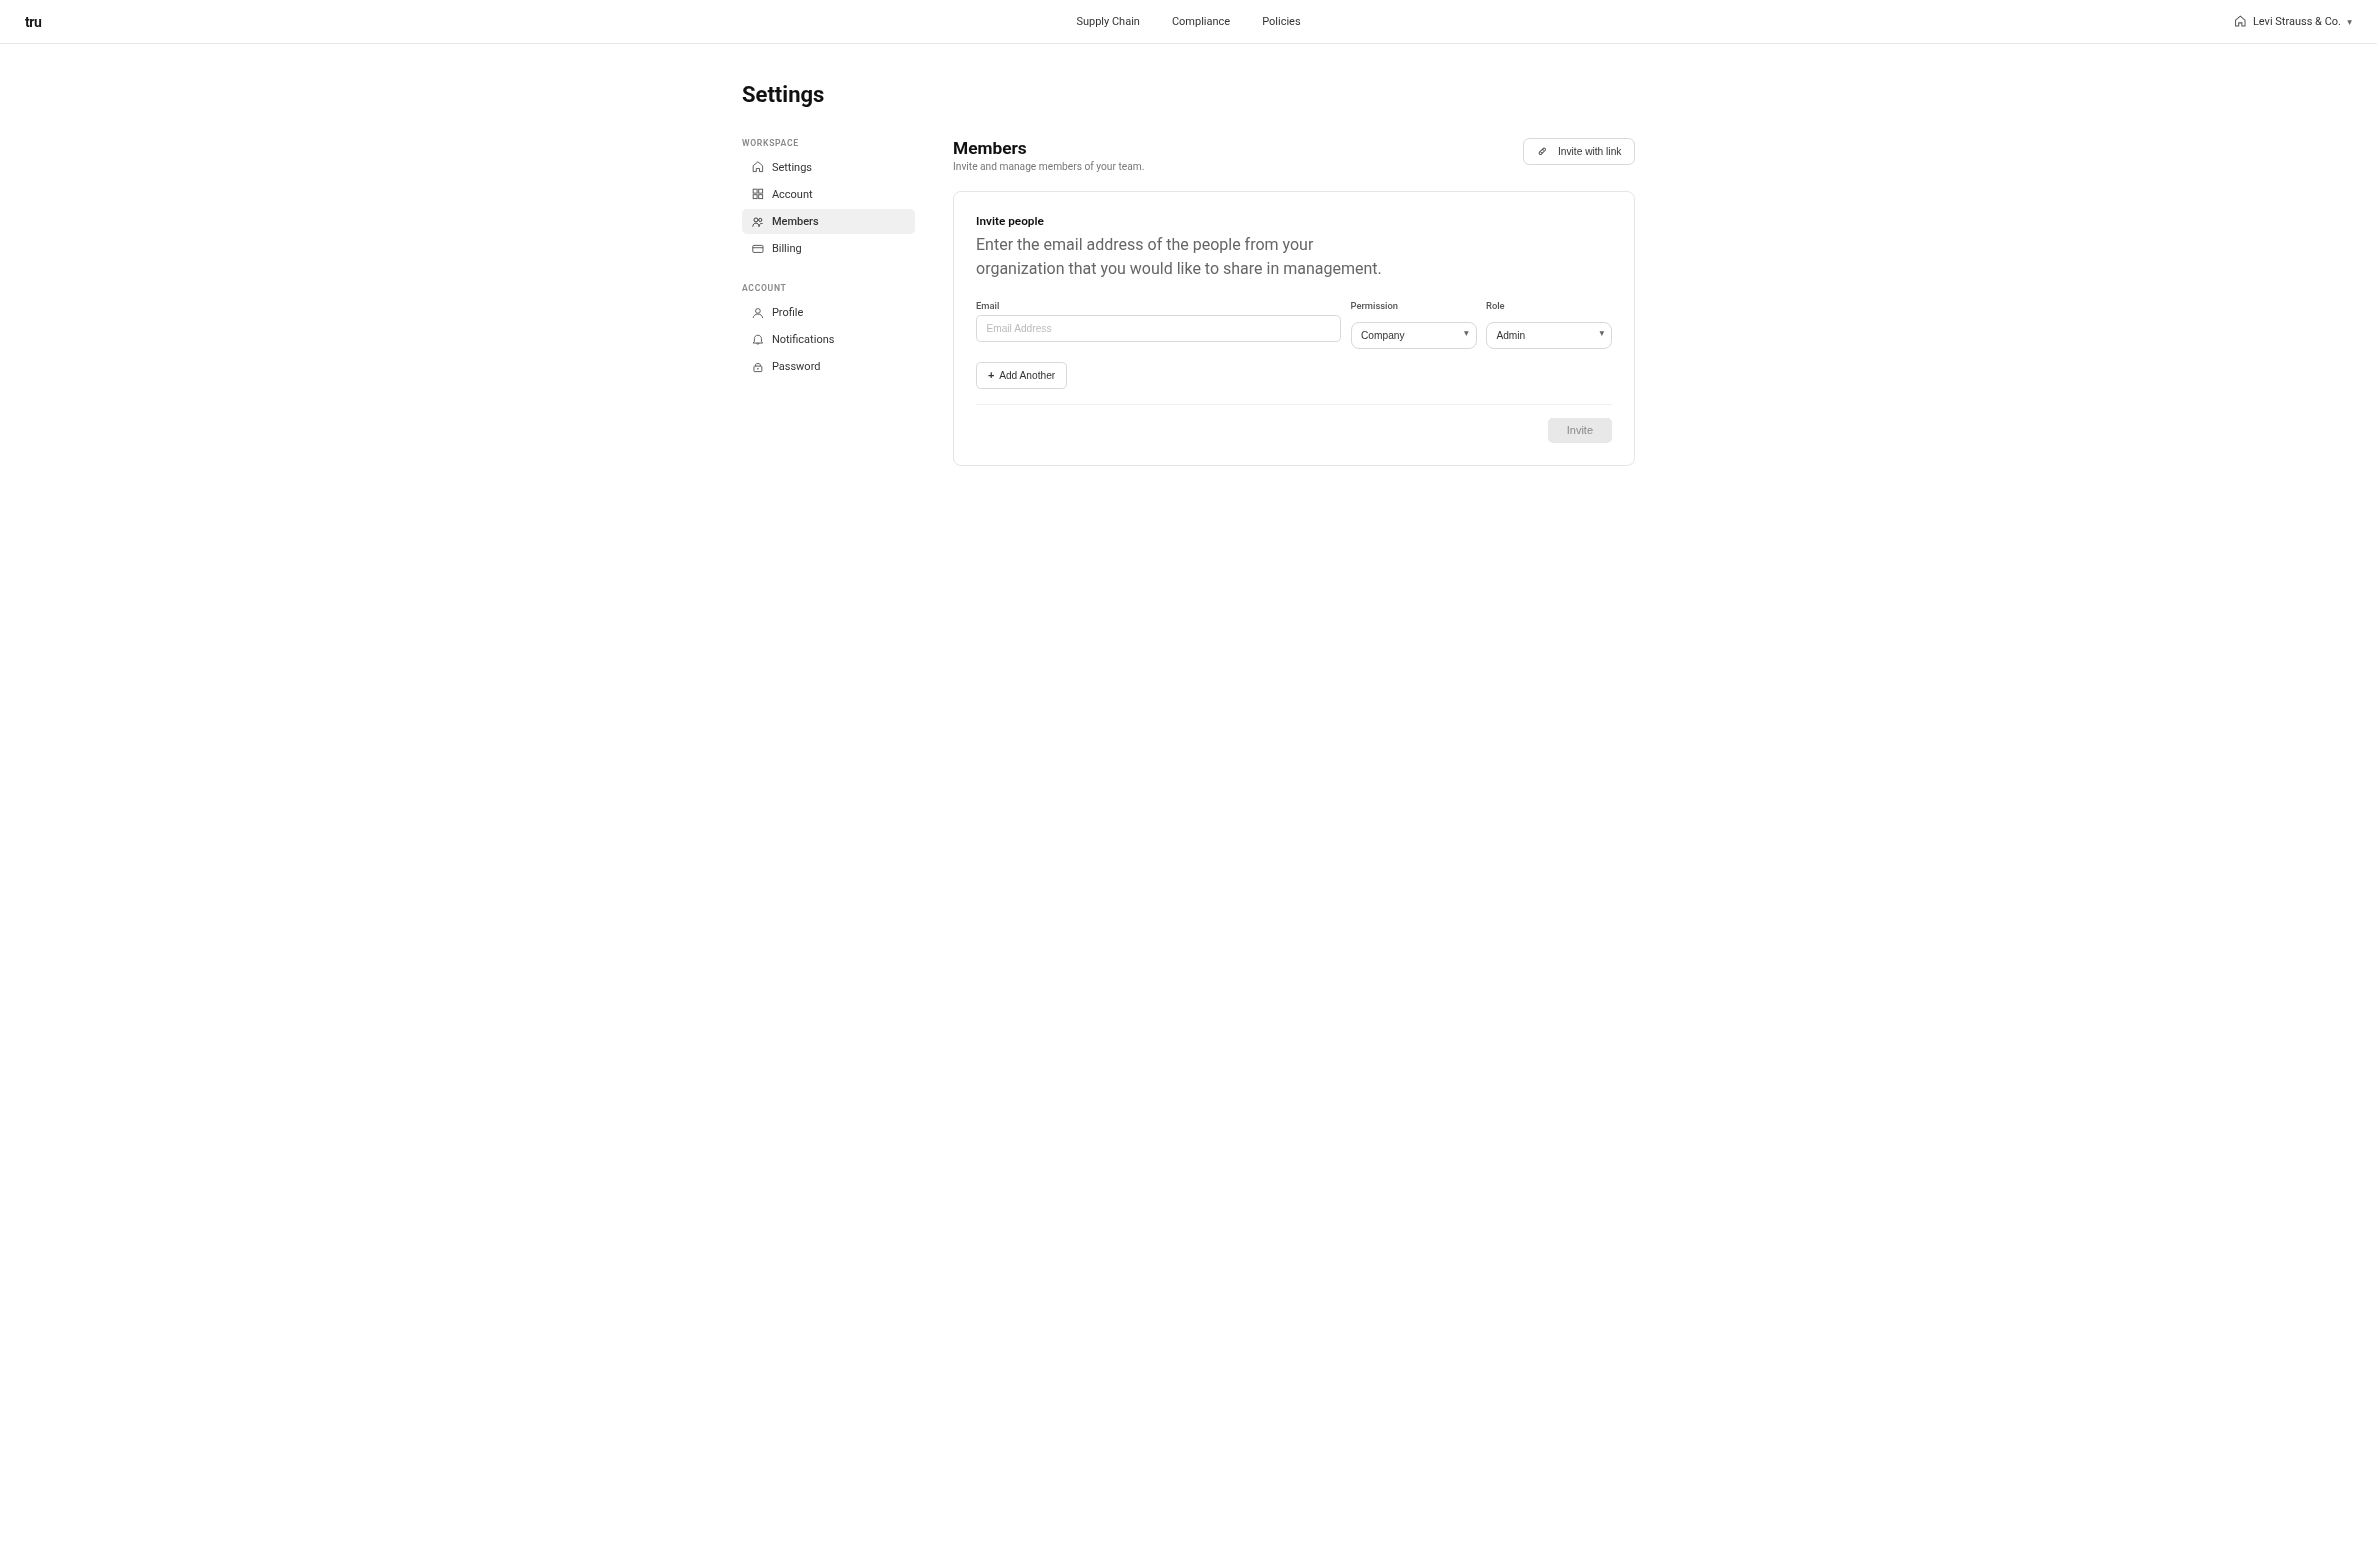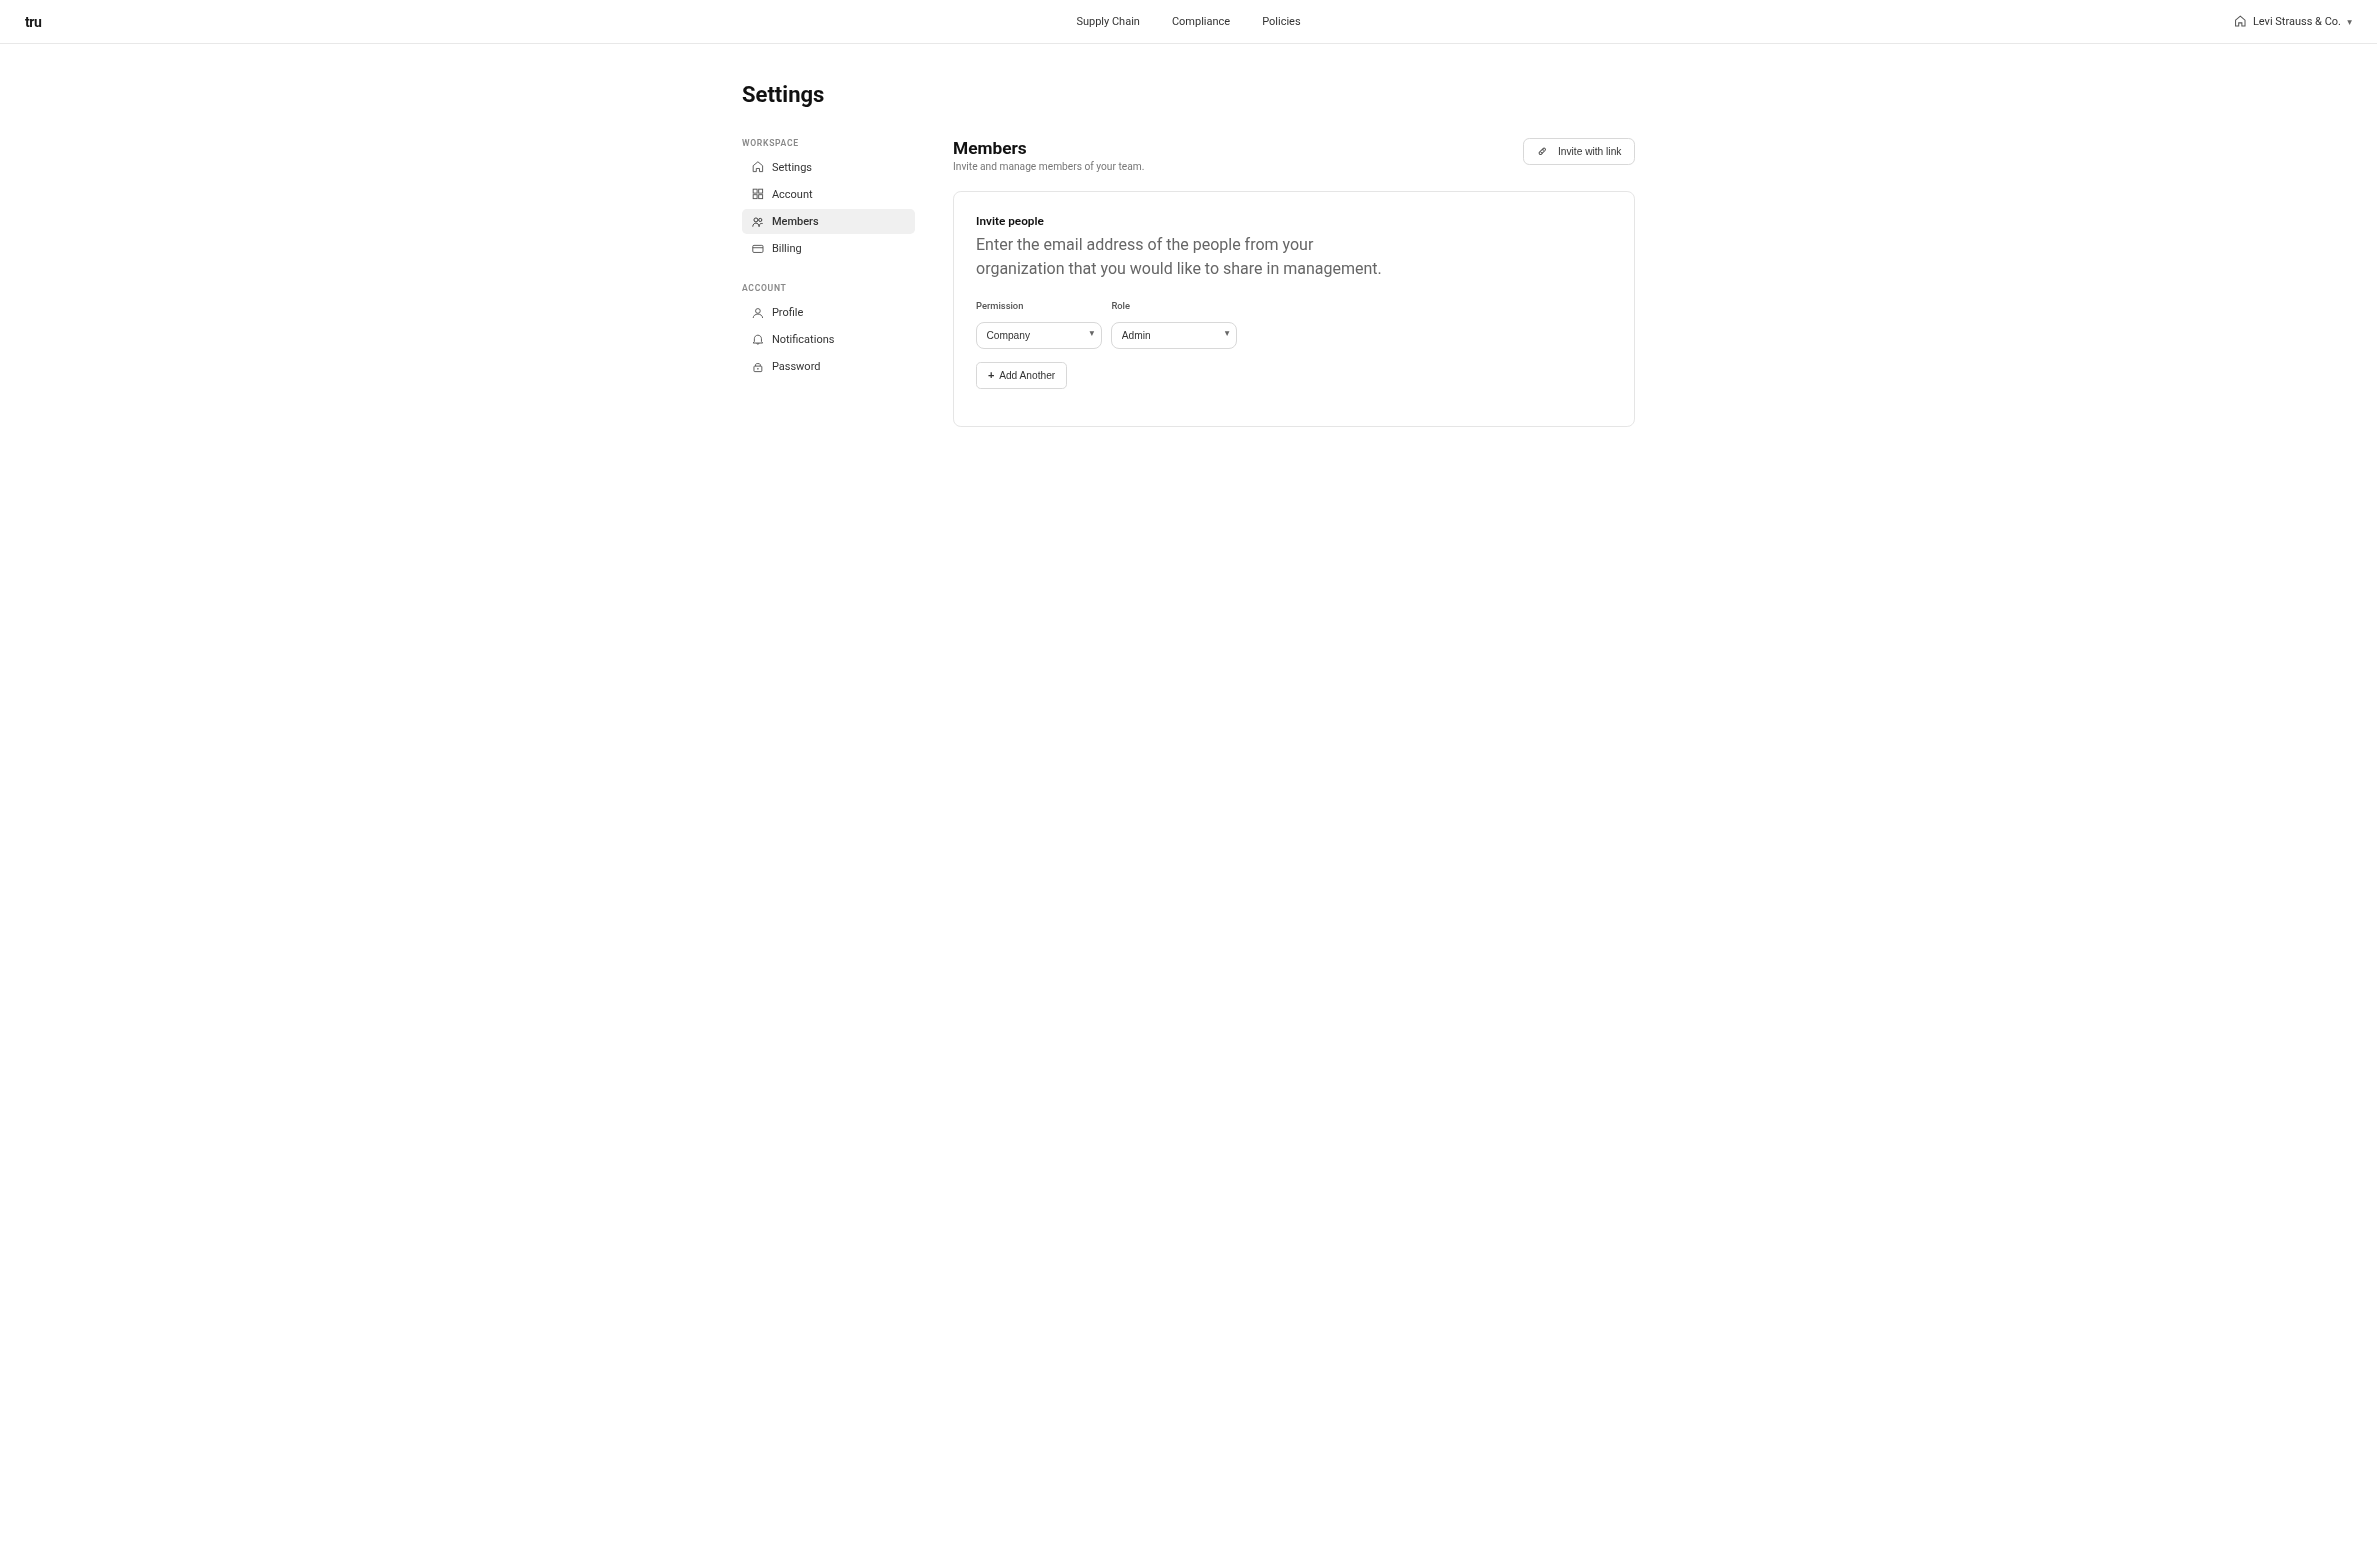--- a/index.html
+++ b/index.html
@@ -434,20 +434,24 @@
           </span>
           <span>Invite with link</span>
         </button>
       </div>
 
       <div class="invite-card">
         <h3 class="invite-card-title">Invite people</h3>
         <p class="invite-card-desc">Enter the email address of the people from your organization that you would like to share in management.</p>
 
         <div class="invite-form-row">
+          <div class="form-group email">
+            <label class="form-label">Email</label>
+            <input class="form-input" type="email" placeholder="Email Address" style="">
+          </div>
 
           <div class="form-group permission">
             <label class="form-label">Permission</label>
             <div class="form-select-wrapper">
               <select class="form-select">
                 <option>Company</option>
                 <option>Team</option>
                 <option>View Only</option>
               </select>
               <span class="select-chevron">▾</span>
@@ -465,18 +469,21 @@
               <span class="select-chevron">▾</span>
             </div>
           </div>
         </div>
 
         <button class="add-another-btn">
           <span style="font-size:11px;font-weight:600;">+</span>
           <span>Add Another</span>
         </button>
 
+        <div class="invite-footer">
+          <button class="invite-submit-btn">Invite</button>
+        </div>
       </div>
 
     </main>
   </div>
 </div>
 
 
 </body></html>

